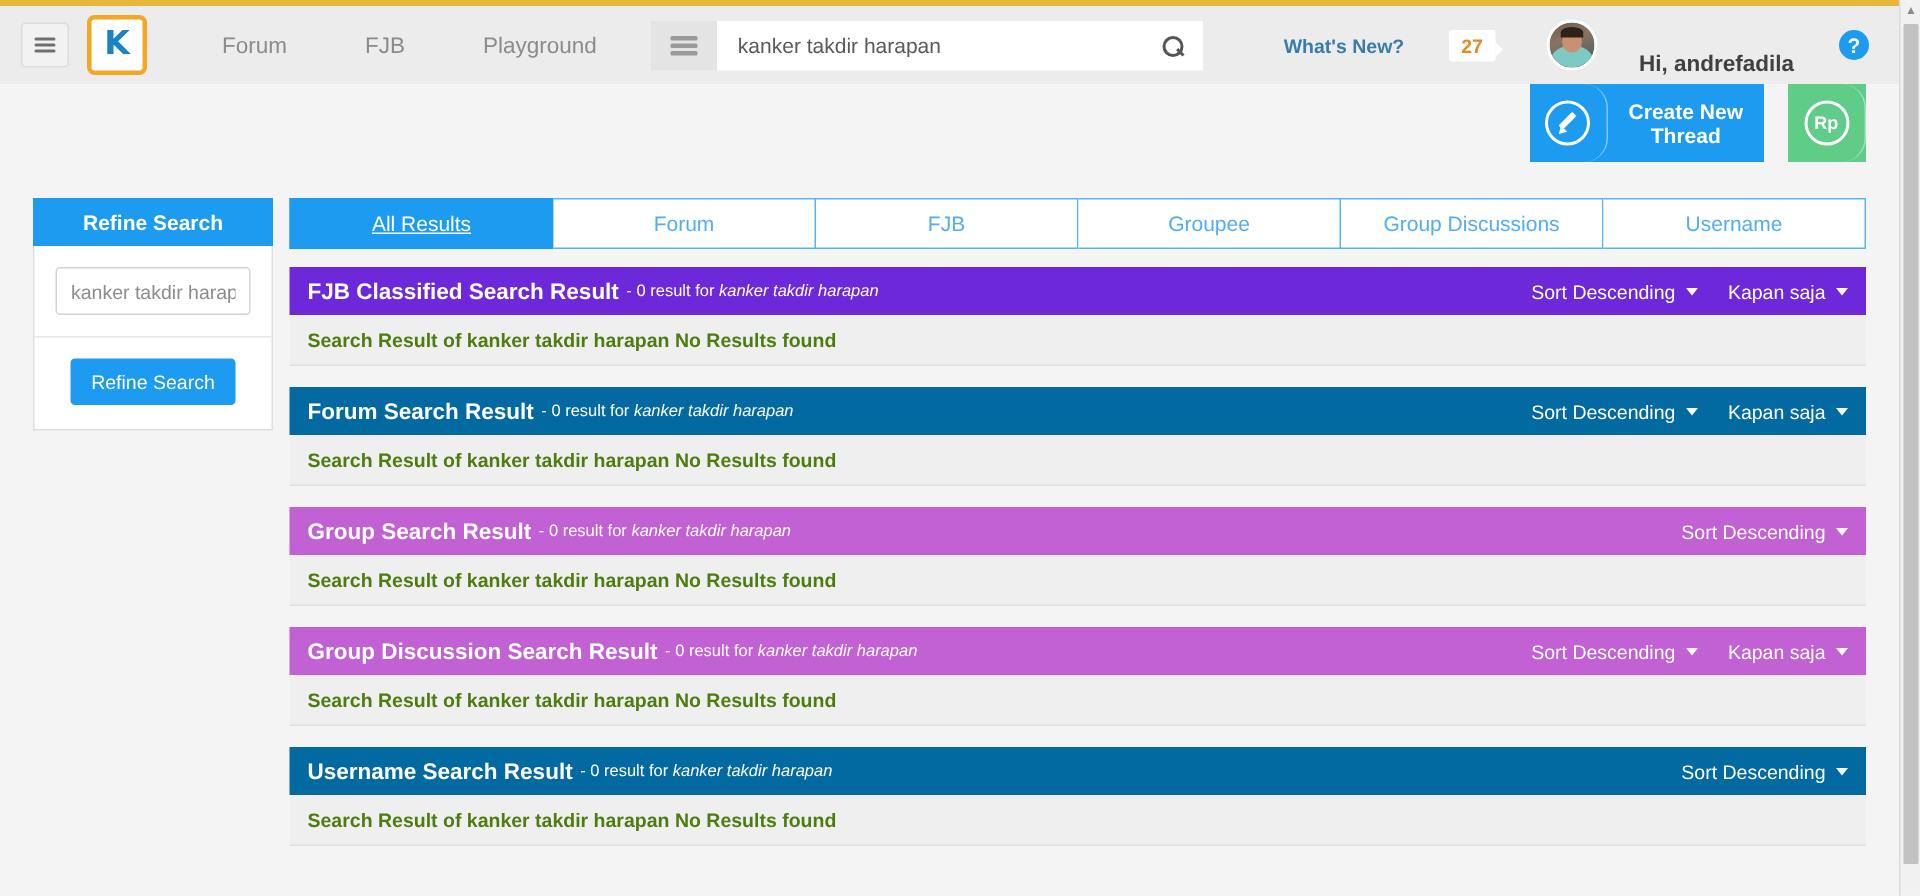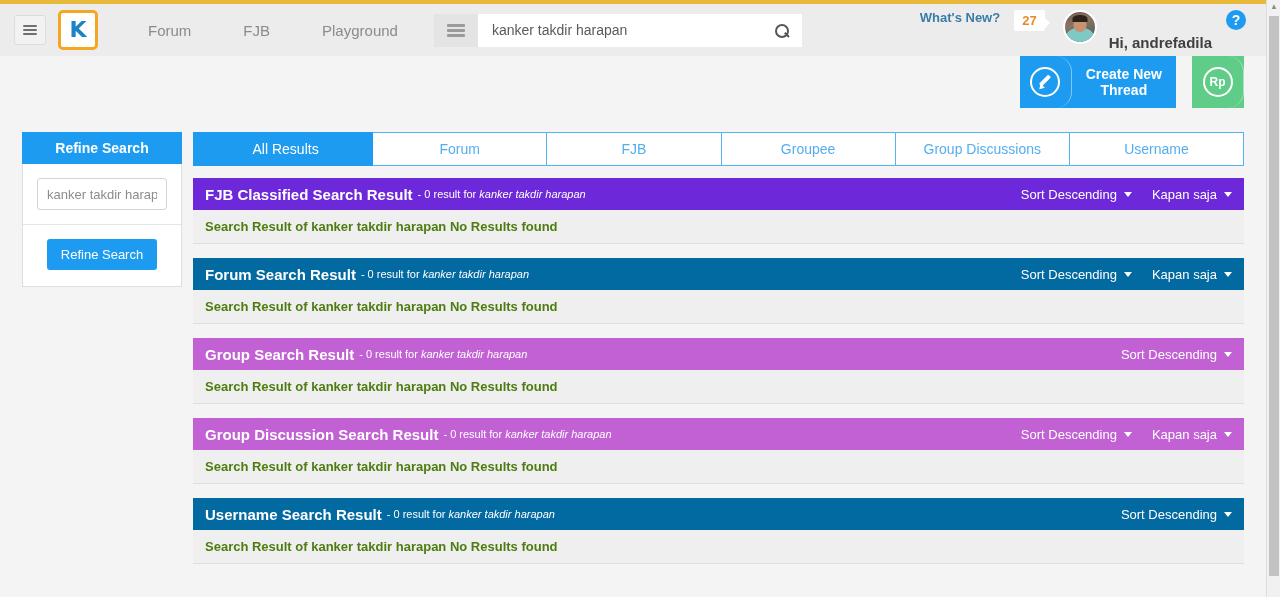--- a/index.html
+++ b/index.html
@@ -121,22 +121,23 @@
     content: ""; position: absolute; left: 0; top: 0;
     width: 10px; height: 10px; border: 2px solid #555; border-radius: 50%;
   }
   .mag::after {
     content: ""; position: absolute; right: -1px; bottom: -1px;
     width: 6px; height: 2px; background: #555;
     transform: rotate(45deg); transform-origin: right center;
   }
   .header-right {
     margin-left: auto;
-    display: flex; align-items: flex-start;
+    display: flex; align-items: center;
     padding-right: 6px;
+    gap: 16px;
   }
   .whats-new {
     color: #3a7ca8; font-size: 13px; font-weight: bold;
     text-decoration: none; cursor: pointer;
   }
   .badge-wrap { position: relative; margin-left: 14px; }
   .badge {
     background: #fff; color: #e8892a;
     font-size: 13px; font-weight: bold;
     padding: 3px 8px; border-radius: 2px;
@@ -292,21 +293,21 @@
   .tab {
     flex: 1;
     display: flex; align-items: center; justify-content: center;
     font-size: 14px;
     background: #fff;
     border: 1px solid #53b5f3;
     border-left: 0;
     color: #53aef0;
     cursor: pointer;
   }
-  .tab:first-child { border-left: 6px solid #14532d; }
+  .tab:first-child { border-left: 1px solid #14532d; text-decoration: underline; }
   .tab.active {
     background: #1d9bf0; color: #fff;
     border-color: #1d9bf0;
     font-weight: normal;
   }
 
   
   .panel { margin-bottom: 14px; }
   .panel-head {
     height: 32px;

